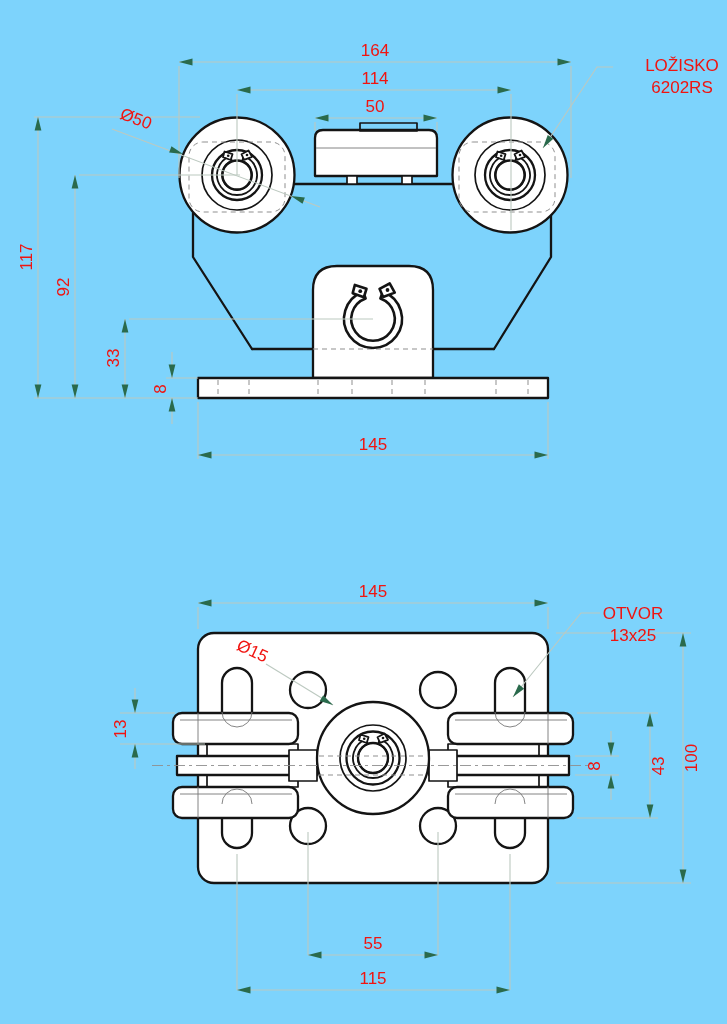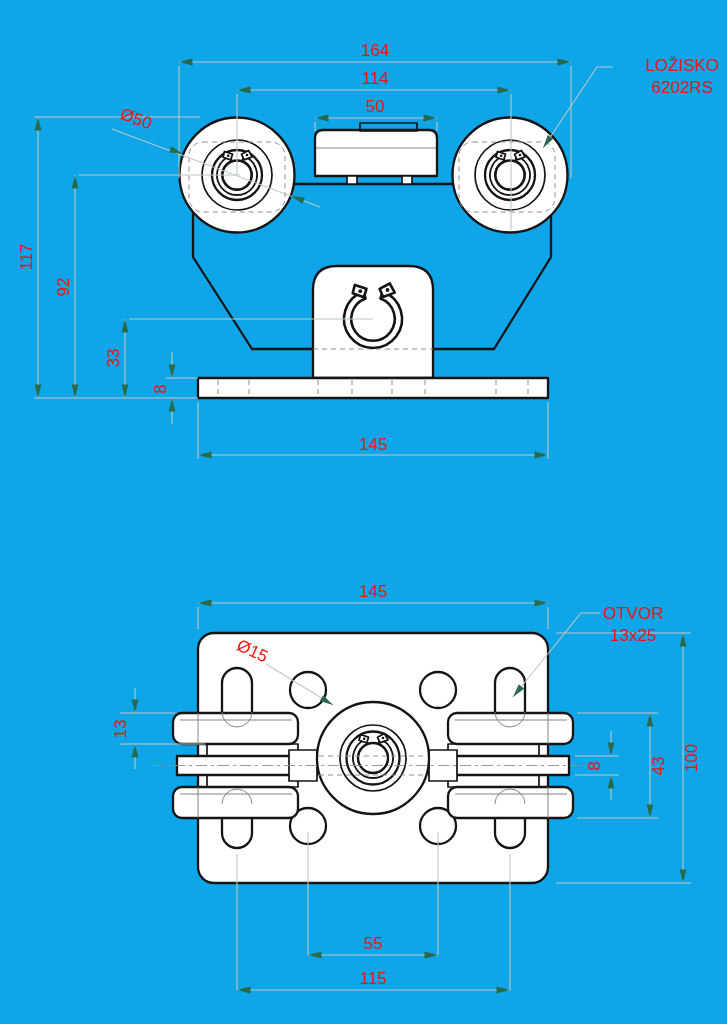--- a/index.html
+++ b/index.html
@@ -1,20 +1,20 @@
 <!DOCTYPE html>
 <html style="--part_line: #141414; --dimension_line: #bcc9c0; --arrow_fill: #2a6a4c; --dimension_text: #f01410; --hidden_line: #8f8f8f;"><head>
 <meta charset="utf-8">
 <style>
   :root{
     --part_line:#141414; --dimension_line:#bcc9c0; --arrow_fill:#2a6a4c;
     --dimension_text:#f01410; --hidden_line:#8f8f8f;
   }
   html,body{margin:0;padding:0;background:#ffffff;}
-  .stage{width:727px;height:1024px;position:relative;background:#0ea5e9;}
+  .stage{width:727px;height:1024px;position:relative;background:#7dd3fc;}
   svg{display:block;}
   .ph{stroke:var(--part_line);stroke-width:2.3;fill:none;stroke-linejoin:round;stroke-linecap:round;}
   .phf{stroke:var(--part_line);stroke-width:2.3;fill:#fff;stroke-linejoin:round;}
   .pm{stroke:var(--part_line);stroke-width:1.7;fill:none;stroke-linejoin:round;}
   .pmf{stroke:var(--part_line);stroke-width:1.7;fill:#fff;stroke-linejoin:round;}
   .pt{stroke:#777;stroke-width:0.9;fill:none;}
   .dim{stroke:var(--dimension_line);stroke-width:1.1;fill:none;}
   .hid{stroke:var(--hidden_line);stroke-width:1;fill:none;stroke-dasharray:5 4;}
   .cl{stroke:var(--hidden_line);stroke-width:0.9;fill:none;stroke-dasharray:11 4 3 4;}
   .arw{fill:var(--arrow_fill);}

